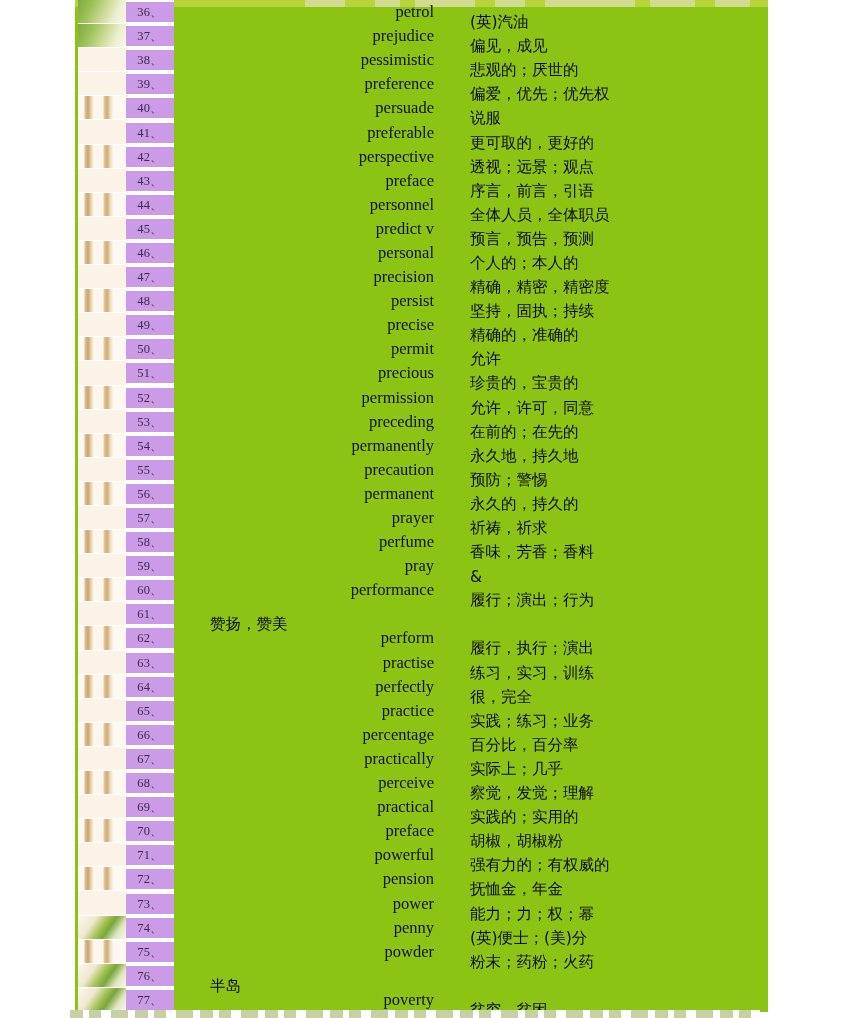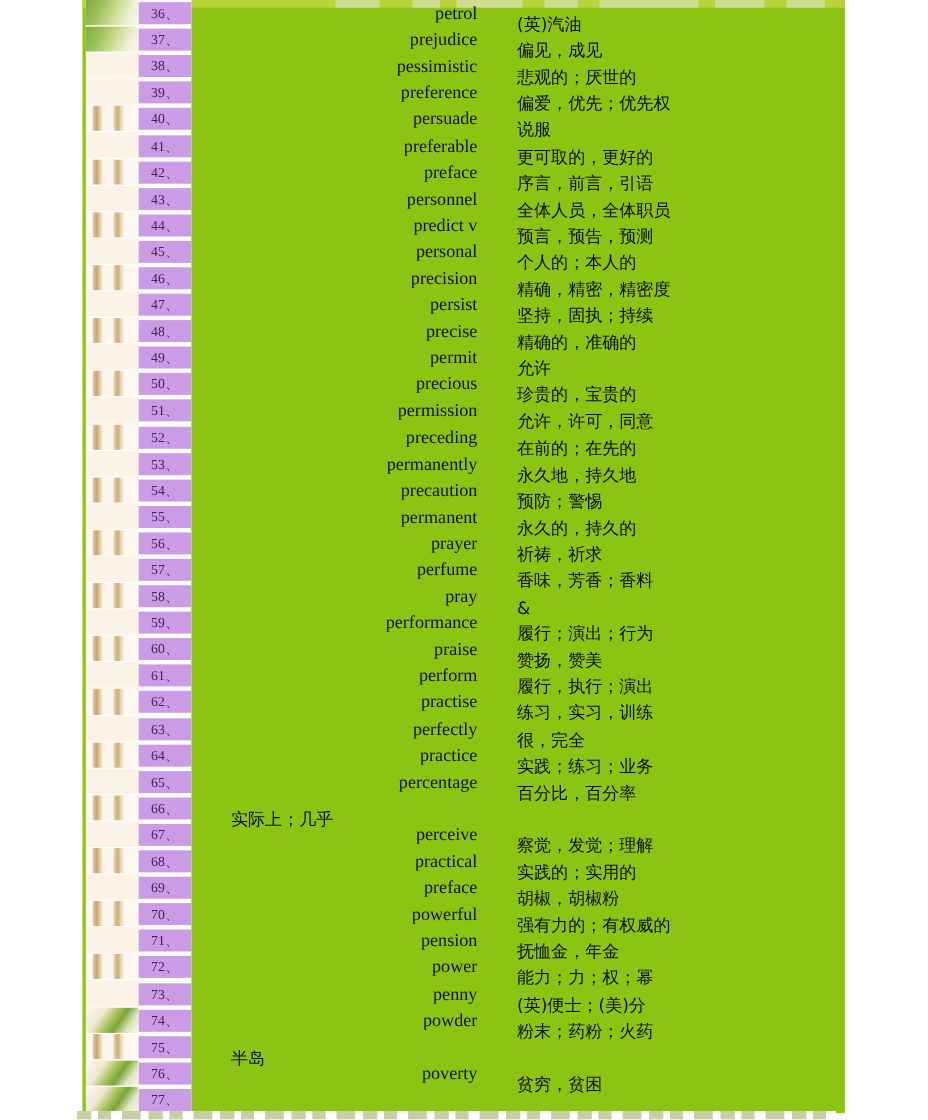--- a/index.html
+++ b/index.html
@@ -484,20 +484,24 @@
       </div>
       <div class="row">
         <div class="word">persuade</div>
         <div class="trans">说服</div>
       </div>
       <div class="row">
         <div class="word">preferable</div>
         <div class="trans">更可取的，更好的</div>
       </div>
       <div class="row">
+        <div class="word">perspective</div>
+        <div class="trans">透视；远景；观点</div>
+      </div>
+      <div class="row">
         <div class="word">preface</div>
         <div class="trans">序言，前言，引语</div>
       </div>
       <div class="row">
         <div class="word">personnel</div>
         <div class="trans">全体人员，全体职员</div>
       </div>
       <div class="row">
         <div class="word">predict v</div>
         <div class="trans">预言，预告，预测</div>
@@ -556,21 +560,20 @@
       </div>
       <div class="row">
         <div class="word">pray</div>
         <div class="trans">&amp;</div>
       </div>
       <div class="row">
         <div class="word">performance</div>
         <div class="trans">履行；演出；行为</div>
       </div>
       <div class="row">
-        <div class="word">praise</div>
         <div class="trans">赞扬，赞美</div>
       </div>
       <div class="row">
         <div class="word">perform</div>
         <div class="trans">履行，执行；演出</div>
       </div>
       <div class="row">
         <div class="word">practise</div>
         <div class="trans">练习，实习，训练</div>
       </div>
@@ -580,20 +583,21 @@
       </div>
       <div class="row">
         <div class="word">practice</div>
         <div class="trans">实践；练习；业务</div>
       </div>
       <div class="row">
         <div class="word">percentage</div>
         <div class="trans">百分比，百分率</div>
       </div>
       <div class="row">
+        <div class="word">practically</div>
         <div class="trans">实际上；几乎</div>
       </div>
       <div class="row">
         <div class="word">perceive</div>
         <div class="trans">察觉，发觉；理解</div>
       </div>
       <div class="row">
         <div class="word">practical</div>
         <div class="trans">实践的；实用的</div>
       </div>

